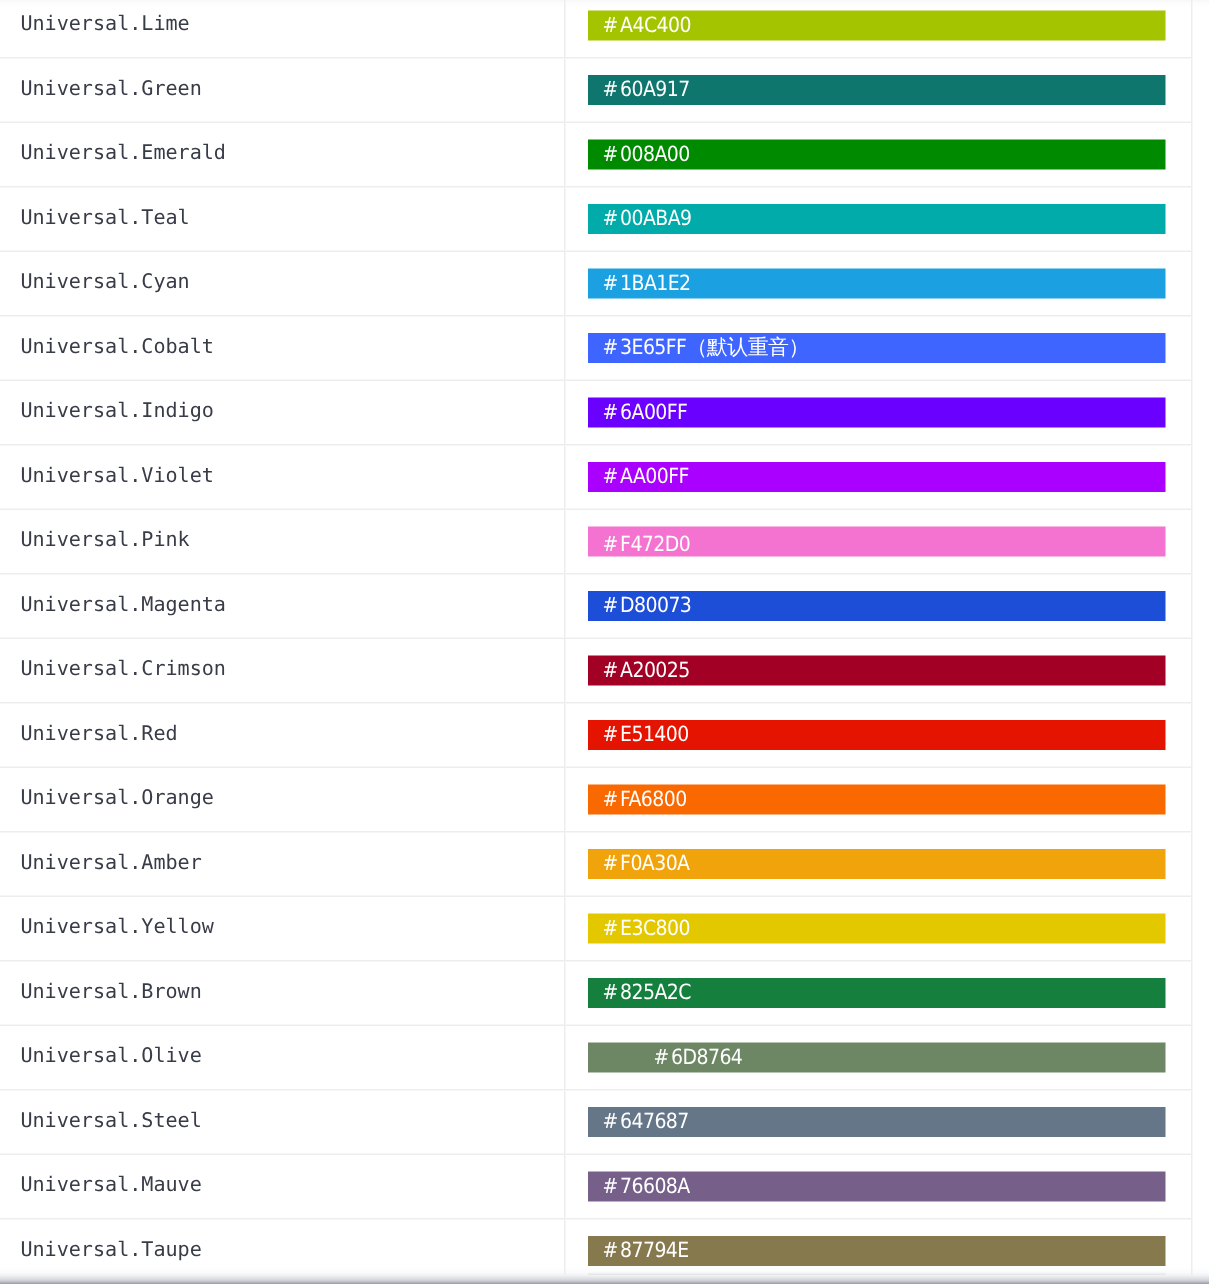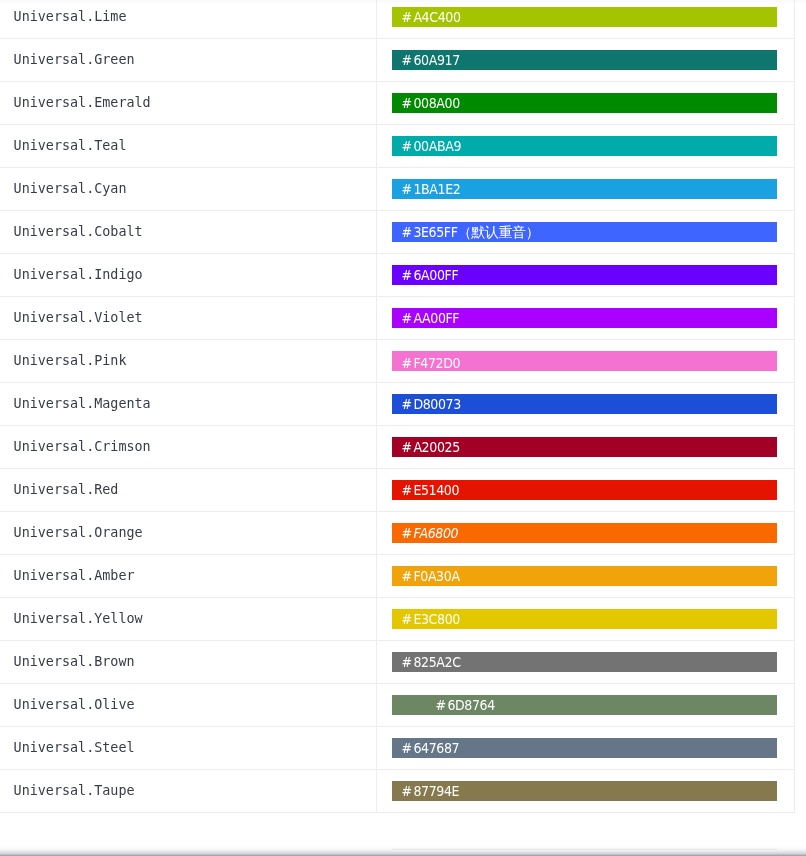--- a/index.html
+++ b/index.html
@@ -67,21 +67,21 @@
     <td class="cell-name"><span>Universal.Cyan</span></td>
     <td class="cell-swatch">
               <div class="swatch" style="background-color: rgb(27, 161, 226);">
                 <span># 1BA1E2</span>
               </div>
             </td>
   </tr>
           <tr class="prow">
     <td class="cell-name"><span>Universal.Cobalt</span></td>
     <td class="cell-swatch">
-              <div class="swatch" style="background-color: rgb(62, 101, 255); align-items: flex-end;">
+              <div class="swatch" style="background-color: rgb(62, 101, 255);">
                 <span># 3E65FF（默认重音）</span>
               </div>
             </td>
   </tr>
           <tr class="prow">
     <td class="cell-name"><span>Universal.Indigo</span></td>
     <td class="cell-swatch">
               <div class="swatch" style="background-color: rgb(106, 0, 255);">
                 <span># 6A00FF</span>
               </div>
@@ -123,21 +123,21 @@
     <td class="cell-name"><span>Universal.Red</span></td>
     <td class="cell-swatch">
               <div class="swatch" style="background-color: rgb(229, 20, 0);">
                 <span># E51400</span>
               </div>
             </td>
   </tr>
           <tr class="prow">
     <td class="cell-name"><span>Universal.Orange</span></td>
     <td class="cell-swatch">
-              <div class="swatch" style="background-color: rgb(250, 104, 0); font-style: italic;">
+              <div class="swatch" style="background-color: rgb(250, 104, 0);">
                 <span># FA6800</span>
               </div>
             </td>
   </tr>
           <tr class="prow">
     <td class="cell-name"><span>Universal.Amber</span></td>
     <td class="cell-swatch">
               <div class="swatch" style="background-color: rgb(240, 163, 10);">
                 <span># F0A30A</span>
               </div>
@@ -147,38 +147,46 @@
     <td class="cell-name"><span>Universal.Yellow</span></td>
     <td class="cell-swatch">
               <div class="swatch" style="background-color: rgb(227, 200, 0);">
                 <span># E3C800</span>
               </div>
             </td>
   </tr>
           <tr class="prow">
     <td class="cell-name"><span>Universal.Brown</span></td>
     <td class="cell-swatch">
-              <div class="swatch" style="background-color: #737373;">
+              <div class="swatch" style="background-color: #15803d;">
                 <span># 825A2C</span>
               </div>
             </td>
   </tr>
           <tr class="prow">
     <td class="cell-name"><span>Universal.Olive</span></td>
     <td class="cell-swatch">
               <div class="swatch" style="background-color: rgb(109, 135, 100); padding-left: 44px;">
                 <span># 6D8764</span>
               </div>
             </td>
   </tr>
           <tr class="prow">
     <td class="cell-name"><span>Universal.Steel</span></td>
     <td class="cell-swatch">
               <div class="swatch" style="background-color: rgb(100, 118, 135);">
                 <span># 647687</span>
+              </div>
+            </td>
+  </tr>
+          <tr class="prow">
+    <td class="cell-name"><span>Universal.Mauve</span></td>
+    <td class="cell-swatch">
+              <div class="swatch" style="background-color: rgb(118, 96, 138);">
+                <span># 76608A</span>
               </div>
             </td>
   </tr>
           <tr class="prow">
     <td class="cell-name"><span>Universal.Taupe</span></td>
     <td class="cell-swatch">
               <div class="swatch" style="background-color: rgb(135, 121, 78);">
                 <span># 87794E</span>
               </div>
             </td>

